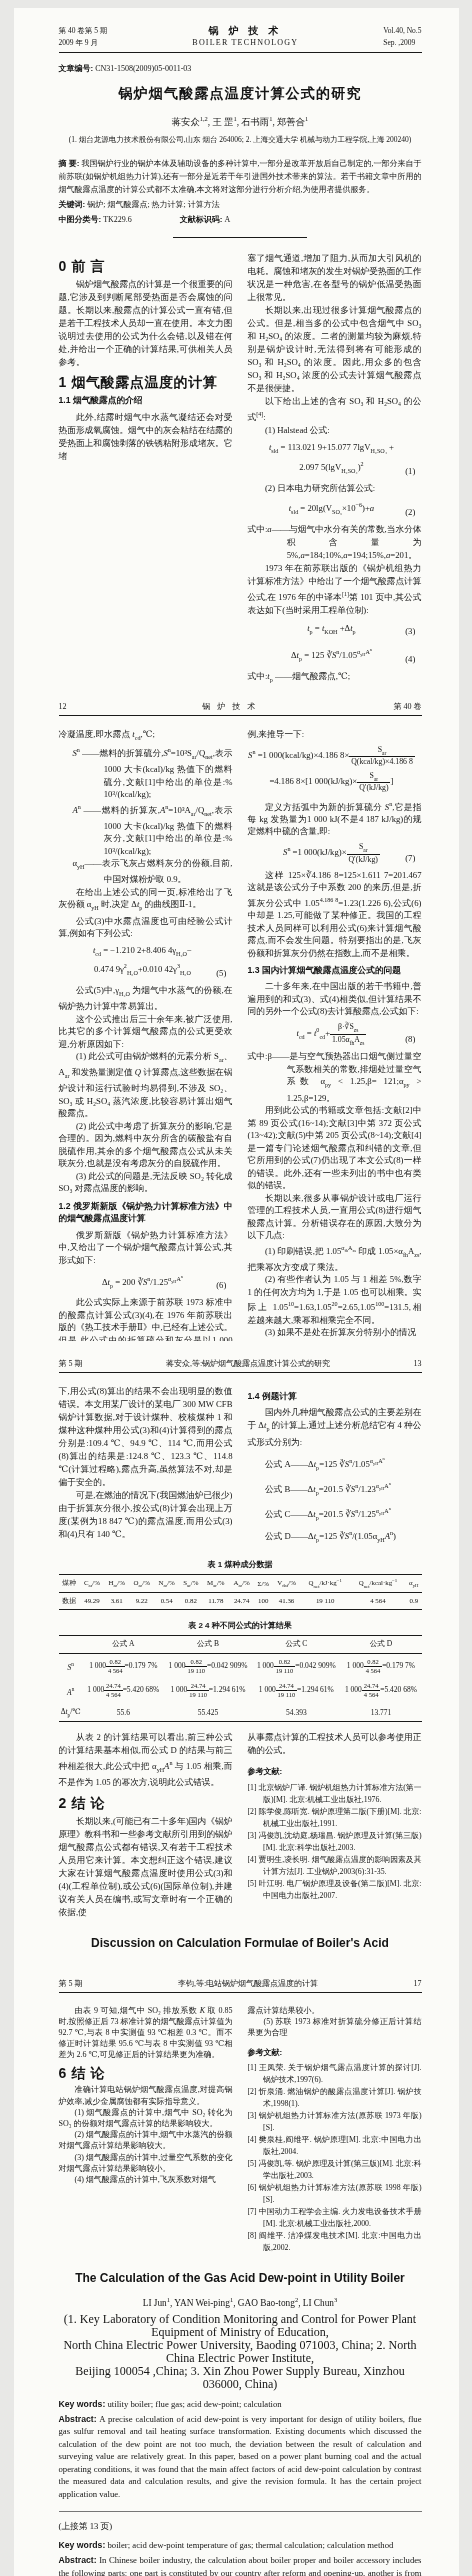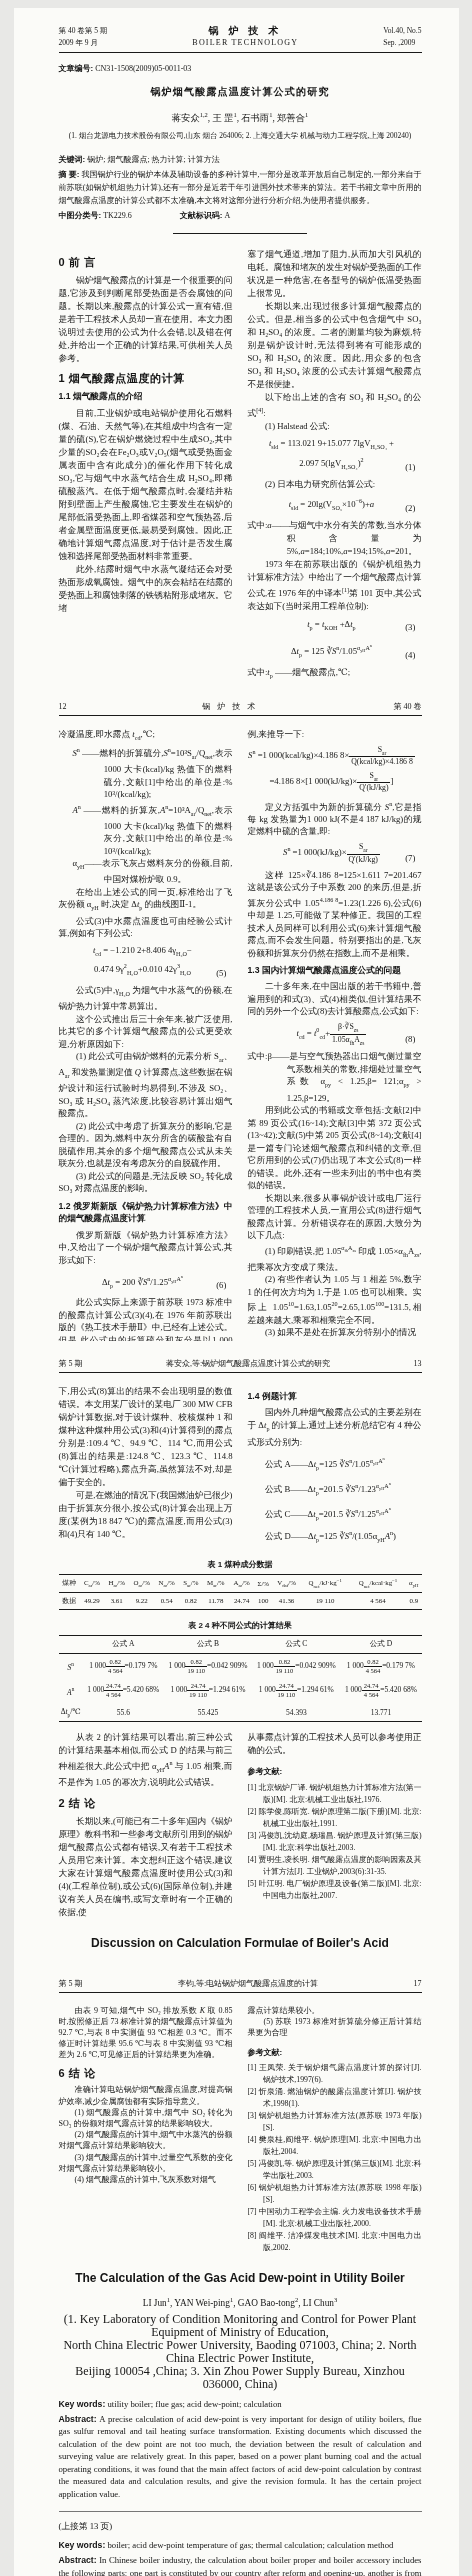--- a/index.html
+++ b/index.html
@@ -13,40 +13,40 @@
   .pg4{height:623px;}
 
   
   .jheader{display:flex;justify-content:space-between;align-items:center;font-size:7.5px;line-height:11.2px;}
   .jh-c{text-align:center;}
   .jh-cn{font-size:10px;font-weight:bold;letter-spacing:3.7px;}
   .jh-en{font-size:8px;letter-spacing:1.2px;}
   .thick-rule{border-top:1.9px solid #1a1a1a;margin:4.4px 0 10px;}
   .blabel{font-family:"Liberation Sans",sans-serif;font-weight:bold;}
   .article-no{font-size:8px;margin:3.7px 0 11.2px;}
-  .title{font-family:"Liberation Sans",sans-serif;font-size:10px;font-weight:bold;
+  .title{font-family:"Liberation Sans",sans-serif;font-size:14px;font-weight:bold;
          text-align:center;margin:10px 0 11.2px;letter-spacing:1.2px;}
   .authors{text-align:center;font-size:9.3px;margin:5px 0 6.2px;}
   .affil{text-align:center;font-size:7.5px;margin:2.5px 0 12.5px;}
   .meta{font-size:8px;line-height:13px;margin:1.9px 0;text-align:justify;}
   .clcrow .gap{display:inline-block;width:44px;}
   .short-rule{width:134px;border-top:0.9px solid #1a1a1a;margin:11.2px auto 13.7px;}
 
   
   .cols{display:flex;gap:15px;font-size:8.7px;line-height:13px;text-align:justify;}
   .pg2 .cols{line-height:12.5px;}
   .pg4 .cols{font-size:8px;line-height:11.2px;}
   .col{flex:1;min-width:0;}
   .cols p{margin:0;}
   .ind{text-indent:2em;}
   .itm{text-indent:2em;}
   .hang{padding-left:4.5em;text-indent:-4.5em;margin:0;}
   .hang2{padding-left:3em;margin:0;}
   .def{padding-left:5.2em;text-indent:-3.6em;margin:0;}
-  h2.sec{font-family:"Liberation Sans",sans-serif;font-size:11px;margin:7.5px 0 5px;letter-spacing:0.6px;}
+  h2.sec{font-family:"Liberation Sans",sans-serif;font-size:14px;margin:7.5px 0 5px;letter-spacing:0.6px;}
   h3.subsec{font-family:"Liberation Sans",sans-serif;font-size:8.7px;margin:5px 0 3.7px;}
 
   
   .formula{position:relative;text-align:center;margin:4.4px 6.2px 4.4px 0;}
   .f-line{display:block;}
   .eqno{position:absolute;right:0;bottom:0;}
   .frac{display:inline-block;vertical-align:middle;text-align:center;font-size:7.8px;line-height:1.25;}
   .frac .num{display:block;border-bottom:0.6px solid #151515;padding:0 1.9px;}
   .frac .den{display:block;padding:0 1.9px;}
   .fitem{margin:2.5px 0 2.5px 2em;}
@@ -112,44 +112,43 @@
     <div class="article-no">
       <span class="blabel">文章编号:</span>
       <span>CN31-1508(2009)05-0011-03</span>
     </div>
 
     <h1 class="title">锅炉烟气酸露点温度计算公式的研究</h1>
     <div class="authors">蒋安众<sup>1,2</sup>, 王  罡<sup>1</sup>, 石书雨<sup>1</sup>, 郑善合<sup>1</sup></div>
     <div class="affil">(1. 烟台龙源电力技术股份有限公司,山东 烟台 264006;  2. 上海交通大学 机械与动力工程学院,上海 200240)</div>
 
     <div class="meta">
+      <span class="blabel">摘  要:</span>
+      <span>我国锅炉行业的锅炉本体及辅助设备的多种计算中,一部分是改革开放后自己制定的,一部分来自于前苏联(如锅炉机组热力计算),还有一部分是近若干年引进国外技术带来的算法。若干书籍文章中所用的烟气酸露点温度的计算公式都不太准确,本文将对这部分进行分析介绍,为使用者提供服务。</span>
+    </div>
+    <div class="meta">
       <span class="blabel">关键词:</span>
       <span>锅炉; 烟气酸露点; 热力计算; 计算方法</span>
-    </div>
-    <div class="meta">
-      <span class="blabel">摘  要:</span>
-      <span>我国锅炉行业的锅炉本体及辅助设备的多种计算中,一部分是改革开放后自己制定的,一部分来自于前苏联(如锅炉机组热力计算),还有一部分是近若干年引进国外技术带来的算法。若干书籍文章中所用的烟气酸露点温度的计算公式都不太准确,本文将对这部分进行分析介绍,为使用者提供服务。</span>
     </div>
     <div class="meta clcrow">
       <span class="blabel">中图分类号:</span>
       <span>TK229.6</span>
       <span class="gap"></span>
       <span class="blabel">文献标识码:</span>
       <span>A</span>
     </div>
 
     <div class="short-rule"></div>
 
     <div class="cols">
       <div class="col">
         <h2 class="sec">0  前  言</h2>
         <p class="ind">锅炉烟气酸露点的计算是一个很重要的问题,它涉及到判断尾部受热面是否会腐蚀的问题。长期以来,酸露点的计算公式一直有错,但是若干工程技术人员却一直在使用。本文力图说明过去使用的公式为什么会错,以及错在何处,并给出一个正确的计算结果,可供相关人员参考。</p>
         <h2 class="sec">1  烟气酸露点温度的计算</h2>
         <h3 class="subsec">1.1 烟气酸露点的介绍</h3>
-        <p class="ind">目前,工业锅炉或电站锅炉使用化石燃料(煤、石油、天然气等),在其组成中均含有一定量的硫(S),它在锅炉燃烧过程中生成SO₂,其中少量的SO₂会在Fe₂O₃或V₂O₅(烟气或受热面金属表面中含有此成分)的催化作用下转化成SO₃,它与烟气中水蒸气结合生成 H₂SO₄,即稀硫酸蒸汽。在低于烟气酸露点时,会凝结并粘附到壁面上产生酸腐蚀,它主要发生在锅炉的尾部低温受热面上,即省煤器和空气预热器,后者金属壁面温度更低,最易受到腐蚀。因此,正确地计算烟气露点温度,对于估计是否发生腐蚀和选择尾部受热面材料非常重要。</p>
         <p class="ind">此外,结露时烟气中水蒸气凝结还会对受热面形成氧腐蚀。烟气中的灰会粘结在结露的受热面上和腐蚀剥落的铁锈粘附形成堵灰。它堵</p>
       </div>
       <div class="col">
         <p>塞了烟气通道,增加了阻力,从而加大引风机的电耗。腐蚀和堵灰的发生对锅炉受热面的工作状况是一种危害,在各型号的锅炉低温受热面上很常见。</p>
         <p class="ind">长期以来,出现过很多计算烟气酸露点的公式。但是,相当多的公式中包含烟气中 SO₃ 和 H₂SO₄ 的浓度。二者的测量均较为麻烦,特别是锅炉设计时,无法得到将有可能形成的 SO₃ 和 H₂SO₄ 的浓度。因此,用众多的包含 SO₃ 和 H₂SO₄ 浓度的公式去计算烟气酸露点不是很便捷。</p>
         <p class="ind">以下给出上述的含有 SO₃ 和 H₂SO₄ 的公式<sup>[4]</sup>:</p>
         <p class="itm">(1) Halstead 公式:</p>
         <div class="formula">
           <span class="f-line"><i>t</i><sub>sld</sub> = 113.021 9+15.077 7lgV<sub>H₂SO₄</sub> +</span>
           <span class="f-line">2.097 5(lgV<sub>H₂SO₄</sub>)<sup>2</sup></span>

